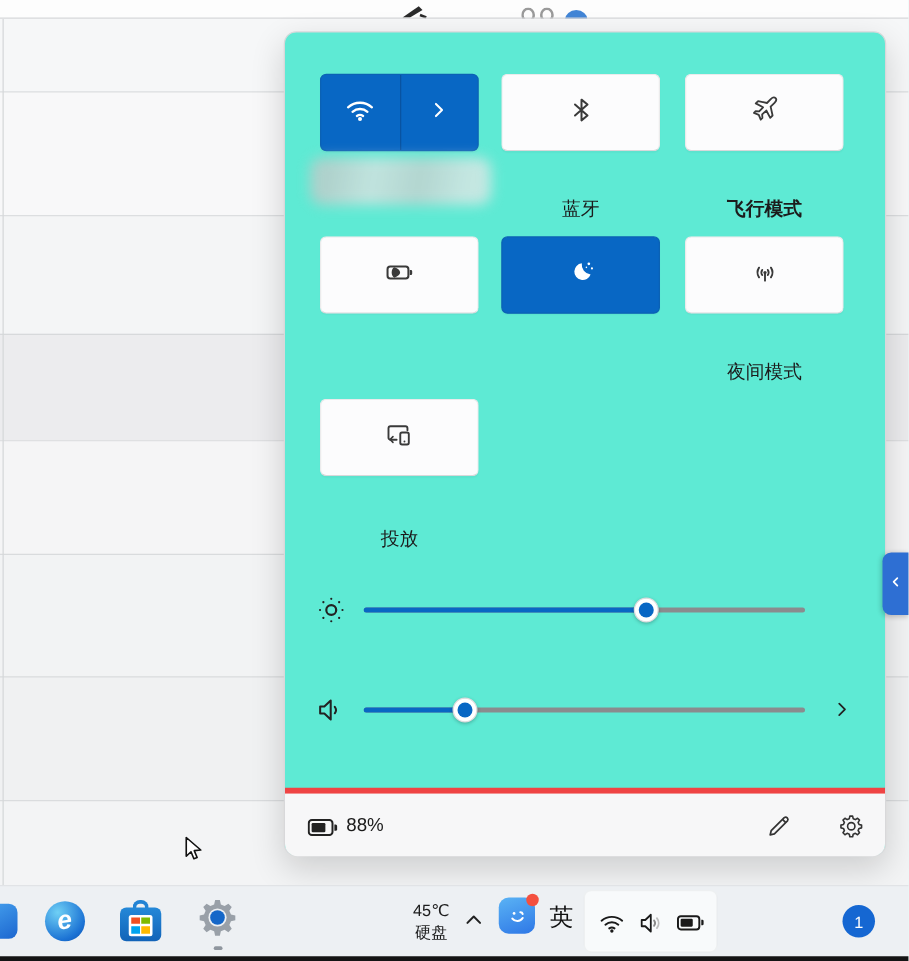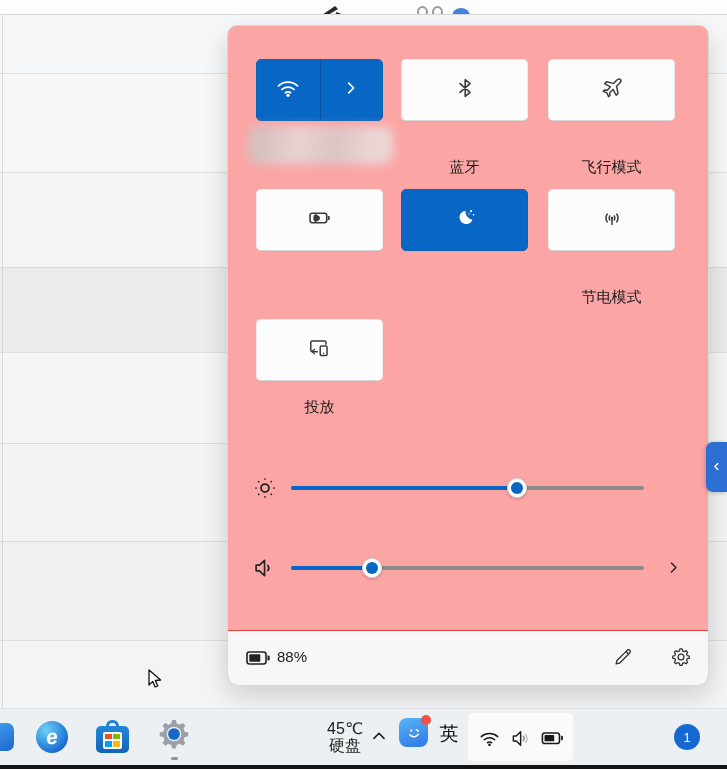--- a/index.html
+++ b/index.html
@@ -10,21 +10,21 @@
   
   .bg-band { position:absolute; left:0; width:727px; }
   .bg-vline { position:absolute; left:2px; top:15px; width:1px; height:693px; background:#d5d7d9; }
 
   
   .top-strip { position:absolute; left:0; top:0; width:727px; height:15px; background:#fdfdfd; overflow:hidden; }
   .top-strip-line { position:absolute; left:0; top:14px; width:727px; height:1px; background:#d6d8da; }
 
   
   .qs-panel { position:absolute; left:227px; top:25px; width:482px; height:660px;
-    background:#fca5a5; border:1px solid #d8d8da; border-radius:10px;
+    background:#5eead4; border:1px solid #d8d8da; border-radius:10px;
     box-shadow:0 10px 26px rgba(0,0,0,.16); }
   .tile { position:absolute; width:127px; height:62px; border-radius:5px;
     background:#fcfcfd; border:1px solid #ebebec; border-bottom-color:#d8d8da;
     box-shadow:0 1px 1px rgba(0,0,0,.03);
     display:flex; align-items:center; justify-content:center; color:#3a3a3a; cursor:default; }
   .tile.active { background:#0867c4; border-color:#0b62b4; color:#fff; }
   .tile.split { padding:0; }
   .tile .half { flex:1 1 50%; height:100%; display:flex; align-items:center; justify-content:center; }
   .tile .half + .half { border-left:1px solid rgba(8,60,120,.45); }
   .tile-label { position:absolute; width:127px; text-align:center; font-size:15px; color:#1c1c1c; }
@@ -37,21 +37,21 @@
   .slider-track { position:absolute; left:63px; width:353px; height:4px; border-radius:2px; background:#8a8c8e; }
   .slider-fill { position:absolute; left:63px; width:calc(353px * var(--v) / 100); height:4px; border-radius:2px; background:#0867c4; }
   .slider-thumb { position:absolute; left:calc(63px + 353px * var(--v) / 100 - 10px); width:20px; height:20px;
     border-radius:50%; background:#fff; border:1px solid #dcdcde; box-shadow:0 1px 3px rgba(0,0,0,.25); }
   .slider-thumb::after { content:""; position:absolute; left:3px; top:3px; width:12px; height:12px; border-radius:50%; background:#0867c4; }
   .slider-icon { position:absolute; left:22px; width:30px; height:30px; display:flex; align-items:center; justify-content:center; color:#222; }
   .vol-chevron { position:absolute; left:432px; width:26px; height:26px; display:flex; align-items:center; justify-content:center; color:#222; }
 
   
   .panel-footer { position:absolute; left:0; top:604px; width:480px; height:55px;
-    background:#f7f7f8; border-top:1px solid #ef4444; border-radius:0 0 10px 10px;
+    background:#f7f7f8; border-top:5px solid #ef4444; border-radius:0 0 10px 10px;
     display:flex; align-items:center; }
   .footer-batt { position:absolute; left:18px; top:18px; }
   .footer-batt-text { position:absolute; left:49px; top:17px; font-size:15px; color:#1b1b1b; }
   .footer-btn { position:absolute; top:13px; width:30px; height:30px; display:flex; align-items:center; justify-content:center; color:#333; border-radius:4px; }
   .footer-btn.pencil { left:380px; }
   .footer-btn.gear { left:438px; }
 
   
   .side-tab { position:absolute; left:706px; top:442px; width:21px; height:50px;
     background:#2e6fd3; border-radius:7px 0 0 7px; display:flex; align-items:center; justify-content:center;
@@ -74,21 +74,21 @@
   .store-body { position:absolute; left:0; top:6px; width:33px; height:27px; border-radius:5px;
     background:linear-gradient(180deg,#2488d8,#1263b8); }
   .store-grid { position:absolute; left:7px; top:11.5px; width:19px; height:17px; background:#fff; border-radius:2px;
     display:grid; grid-template-columns:1fr 1fr; grid-template-rows:1fr 1fr; gap:1.5px; padding:2px; }
   .sq { width:100%; height:100%; }
   .sq.r { background:#f25022; } .sq.g { background:#7fba00; } .sq.b { background:#00a4ef; } .sq.y { background:#ffb900; }
   .gear-tb { left:154px; top:714px; width:40px; height:40px; }
   .running-dot { position:absolute; left:171px; top:757px; width:7px; height:3px; border-radius:2px; background:#8f969e; }
 
   .tray-temp { position:absolute; left:320px; top:720px; width:50px; text-align:center;
-    font-size:16px; line-height:17px; color:#1c1c1c; }
+    font-size:13px; line-height:17px; color:#1c1c1c; }
   .tray-chevron { position:absolute; left:368px; top:725px; width:24px; height:24px; color:#222; }
   .smiley { position:absolute; left:399px; top:718px; width:29px; height:29px; border-radius:8px;
     background:linear-gradient(160deg,#5ab3f5,#2e77e6); display:flex; align-items:center; justify-content:center; }
   .smiley .dot { position:absolute; right:-3px; top:-3px; width:10px; height:10px; border-radius:50%; background:#f4503f; }
   .tray-ime { position:absolute; left:434px; top:721px; width:30px; text-align:center; font-size:19px; color:#111; }
   .tray-group { position:absolute; left:467px; top:712px; width:107px; height:50px; border-radius:6px;
     background:#f8fafb; border:1px solid rgba(0,0,0,.04); }
   .tray-group .ico { position:absolute; top:13px; width:24px; height:24px; color:#1a1a1a;
     display:flex; align-items:center; justify-content:center; }
   .tray-clock { position:absolute; left:583px; top:721px; width:80px; text-align:right;
@@ -169,21 +169,21 @@
     </div>
     <div class="tile-label" style="left:173px;top:132px;">蓝牙</div>
 
     <div class="tile" style="left:320px;top:33px;">
       <span>
         <svg width="25" height="25" viewBox="0 0 24 24" fill="none" stroke="currentColor" stroke-width="1.4" stroke-linejoin="round">
           <path d="M20.6 3.4c.9.9.4 2.4-.8 3.6l-3 2.9 1.5 6.8-1.8 1.8-3-5.6-3.2 3 .2 2.7-1.3 1.3-1.5-3.7-3.7-1.5 1.3-1.3 2.7.2 3-3.2-5.6-3 1.8-1.8 6.8 1.5 2.9-3c1.2-1.2 2.8-1.6 3.7-.7z"></path>
         </svg>
       </span>
     </div>
-    <div class="tile-label" style="left:320px;top:132px;">飞行模式</div>
+    <div class="tile-label" style="left:320px;top:132px;font-weight:bold;">飞行模式</div>
 
     <div class="tile" style="left:28px;top:163px;">
       <span>
         <svg width="26" height="26" viewBox="0 0 24 24">
           <rect x="2.8" y="7.6" width="15.4" height="8.8" rx="2" fill="none" stroke="currentColor" stroke-width="1.5"></rect>
           <path d="M19.2 10.2h.9a.9.9 0 0 1 .9.9v1.8a.9.9 0 0 1-.9.9h-.9z" fill="currentColor"></path>
           <path d="M7.8 8.2c-2.6 1.1-2.6 6.5 0 7.6 2.8-1 4.3-2.4 4.3-3.8s-1.5-2.8-4.3-3.8z" fill="currentColor"></path>
         </svg>
       </span>
     </div>
@@ -204,33 +204,33 @@
         <svg width="26" height="26" viewBox="0 0 24 24" fill="none" stroke="currentColor" stroke-width="1.4" stroke-linecap="round">
           <path d="M7.6 8.4a6.6 6.6 0 0 0 0 7.2"></path>
             <path d="M16.4 8.4a6.6 6.6 0 0 1 0 7.2"></path>
           <path d="M9.9 10.1a3.6 3.6 0 0 0 0 3.8"></path>
             <path d="M14.1 10.1a3.6 3.6 0 0 1 0 3.8"></path>
           <circle cx="12" cy="12" r="1.2" fill="currentColor" stroke="none"></circle>
             <path d="M12 13.4V18"></path>
         </svg>
       </span>
     </div>
-    <div class="tile-label" style="left:320px;top:262px;">节电模式</div>
+    <div class="tile-label" style="left:320px;top:262px;">夜间模式</div>
 
     <div class="tile" style="left:28px;top:293px;">
       <span>
         <svg width="26" height="26" viewBox="0 0 24 24" fill="none" stroke="currentColor" stroke-width="1.4" stroke-linejoin="round" stroke-linecap="round">
           <path d="M9.5 15.5H5a1.5 1.5 0 0 1-1.5-1.5V7A1.5 1.5 0 0 1 5 5.5h11A1.5 1.5 0 0 1 17.5 7v1.5"></path>
           <rect x="12.2" y="10.2" width="6.3" height="8.8" rx="1.3"></rect>
           <circle cx="15.3" cy="16.8" r=".7" fill="currentColor" stroke="none"></circle>
           <path d="M6.8 13.2l-2.1 2.1 2.1 2.1" stroke-width="1.2"></path>
         </svg>
       </span>
     </div>
-    <div class="tile-label" style="left:28px;top:372px;text-align:center;">投放</div>
+    <div class="tile-label" style="left:28px;top:396px;text-align:center;">投放</div>
 
     <div class="slider-row" style="left: 0px; top: 0px; width: 482px; --v: 64;">
       <div class="slider-icon" style="top:447px;">
         <svg width="28" height="28" viewBox="0 0 24 24" fill="none" stroke="currentColor" stroke-width="1.5" stroke-linecap="round">
           <circle cx="12" cy="12" r="3.4"></circle>
           <path d="M12 4.3v.01M12 19.7v.01M4.3 12h.01M19.7 12h.01M6.6 6.6l.01.01M17.4 17.4l.01.01M17.4 6.6l.01.01M6.6 17.4l.01.01"></path>
         </svg>
       </div>
       <div class="slider-track" style="top:460px;"></div>
       <div class="slider-fill" style="top:460px;"></div>

